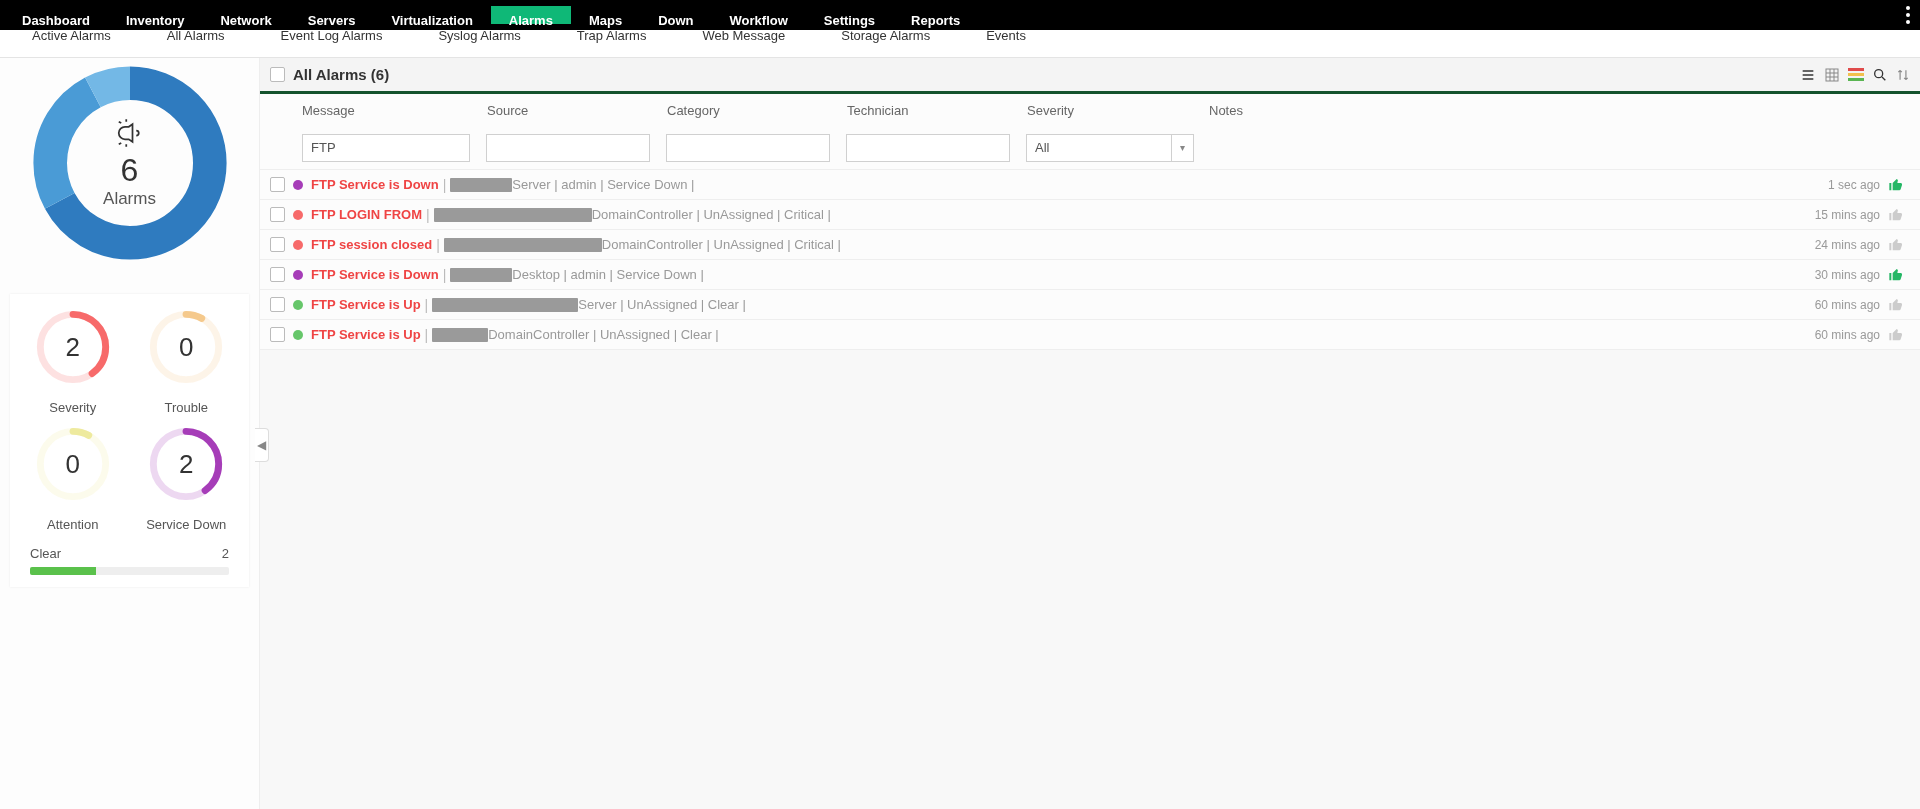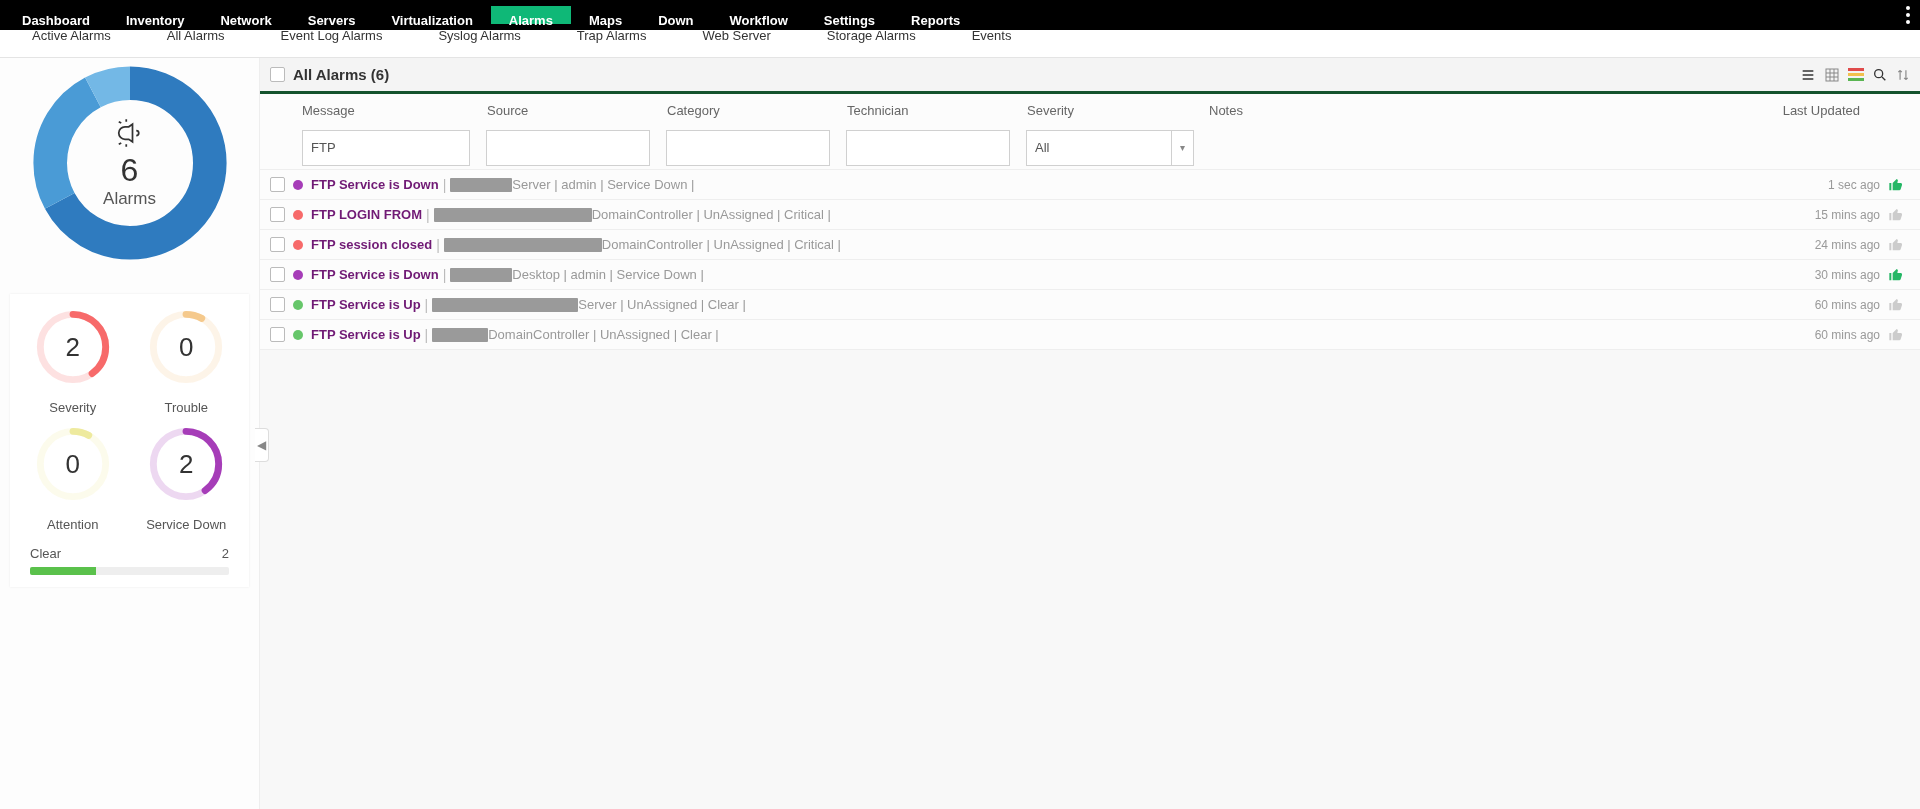--- a/index.html
+++ b/index.html
@@ -45,29 +45,29 @@
   .list-head{display:flex;align-items:center;height:36px;padding:0 10px;border-bottom:3px solid #14532d;background:#f4f4f4}
   .list-head .title{font-size:15px;font-weight:600;color:#333;margin-left:8px}
   .list-head .tools{margin-left:auto;display:flex;gap:8px;align-items:center;color:#555}
   .chk{width:15px;height:15px;border:1px solid #bbb;border-radius:2px;background:#fff;cursor:pointer;flex:0 0 15px}
   
   .cols{display:flex;align-items:center;height:32px;padding-left:42px;color:#666;background:#fcfcfc}
   .col{font-size:13px}
   .col.msg{width:185px}.col.src{width:180px}.col.cat{width:180px}.col.tech{width:180px}.col.sev{width:182px}.col.notes{width:178px}.col.upd{flex:1;text-align:right;padding-right:60px}
   
   .filters{display:flex;align-items:center;height:44px;padding-left:42px;background:#fcfcfc;border-bottom:1px solid #eee}
-  .filters input,.filters .sel{height:36px;border:1px solid #d0d0d0;background:#fff;font-size:13px;padding:0 8px;color:#555}
+  .filters input,.filters .sel{height:28px;border:1px solid #d0d0d0;background:#fff;font-size:13px;padding:0 8px;color:#555}
   .filters .f{margin-right:16px}
   .f.msg{width:168px}.f.src{width:164px}.f.cat{width:164px}.f.tech{width:164px}
   .sel{width:168px;position:relative;display:flex;align-items:center;background:#f5f5f5}
   .sel .caret{position:absolute;right:0;top:0;bottom:0;width:22px;border-left:1px solid #d0d0d0;display:flex;align-items:center;justify-content:center;color:#888;font-size:10px}
   
   .row{display:flex;align-items:center;height:30px;border-bottom:1px solid #eee;padding-left:10px;background:#fcfcfc}
   .row .dot{width:10px;height:10px;border-radius:50%;margin:0 8px 0 8px;flex:0 0 10px}
-  .row .msg{font-weight:600;color:#701a75;font-size:13px}
+  .row .msg{font-weight:600;color:#ef4444;font-size:13px}
   .row .sep{color:#bbb;margin:0 4px}
   .row .redact{background:#9a9a9a;height:14px;display:inline-block;border-radius:1px}
   .row .meta{color:#999;font-size:13px}
   .row .time{margin-left:auto;color:#999;font-size:12px;padding-right:8px;white-space:nowrap}
   .row .thumb{width:18px;margin-right:14px;color:#ccc}
   .row .thumb.on{color:#24b765}
   svg{display:block}
 </style>
 </head>
 <body>
@@ -92,21 +92,21 @@
       </svg>
   </div>
 </div>
 
 <div class="subtabs" id="subtabs">
     <div class="tab">Active Alarms</div>
     <div class="tab active">All Alarms</div>
     <div class="tab">Event Log Alarms</div>
     <div class="tab">Syslog Alarms</div>
     <div class="tab">Trap Alarms</div>
-    <div class="tab">Web Server</div>
+    <div class="tab">Web Message</div>
     <div class="tab">Storage Alarms</div>
     <div class="tab">Events</div>
   </div>
 
 <div class="main">
 
   <div class="sidebar">
 
     <div class="donut-wrap">
       <div class="donut">
@@ -221,21 +221,20 @@
       </div>
     </div>
 
     <div class="cols">
       <div class="col msg">Message</div>
       <div class="col src">Source</div>
       <div class="col cat">Category</div>
       <div class="col tech">Technician</div>
       <div class="col sev">Severity</div>
       <div class="col notes">Notes</div>
-      <div class="col upd">Last Updated</div>
     </div>
 
     <div class="filters">
       <input class="f msg" value="FTP" style="">
       <input class="f src" style="">
       <input class="f cat" style="">
       <input class="f tech" style="">
       <div class="sel f">
         <span>All</span>
         <span class="caret">▾</span>

